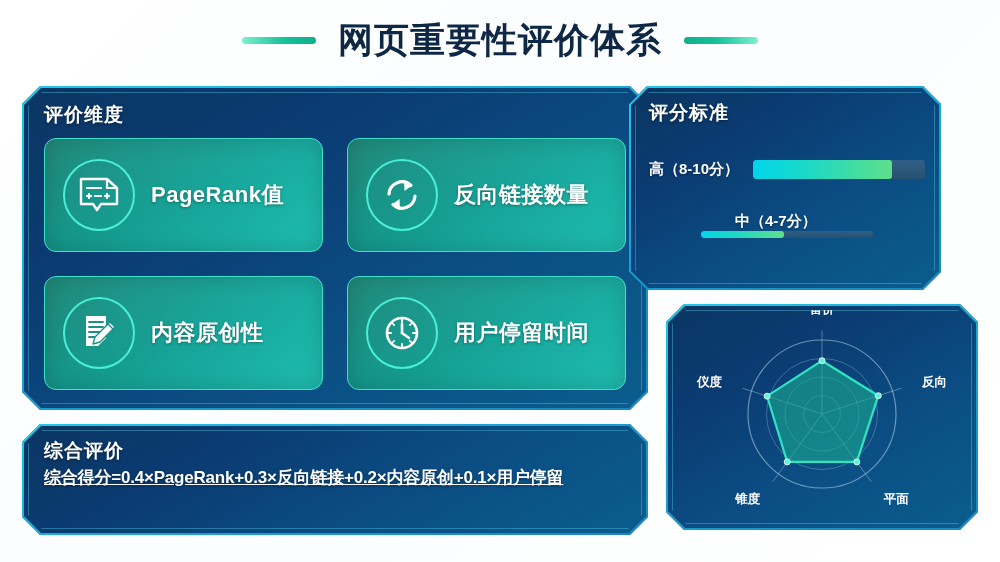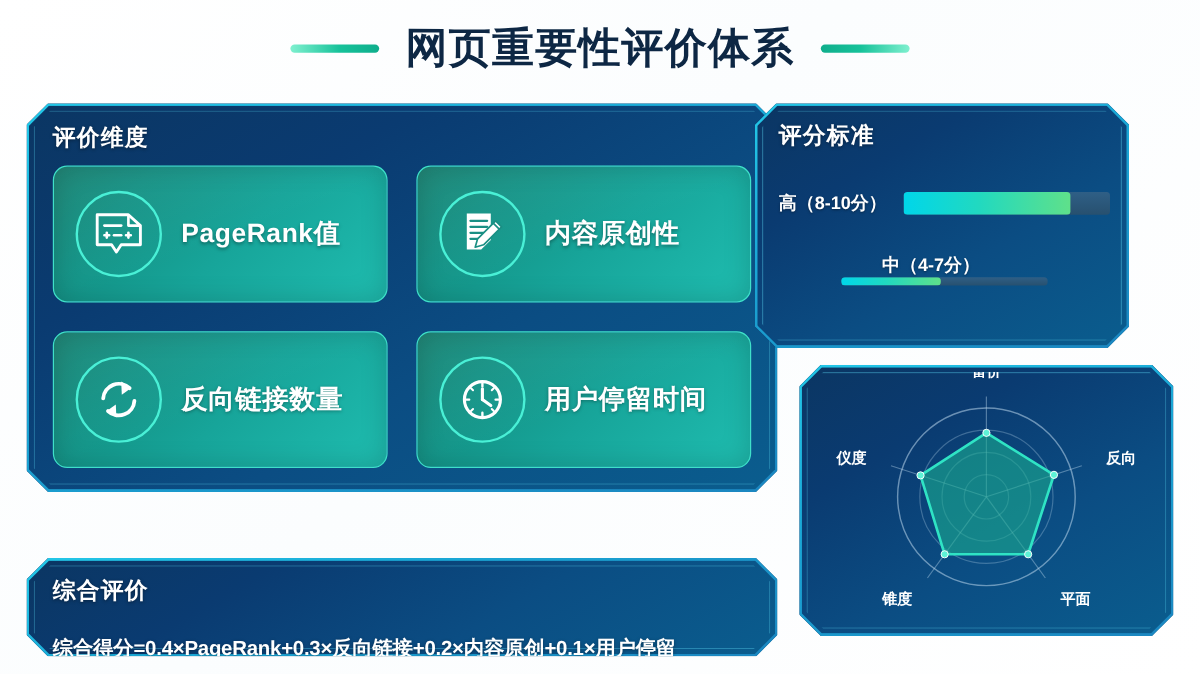--- a/index.html
+++ b/index.html
@@ -84,26 +84,26 @@
     display:flex;align-items:center;justify-content:center;
     position:relative;z-index:2;
   }
   .icon-ring svg{display:block;}
   .dim-label{
     color:#ffffff;font-size:22px;font-weight:bold;letter-spacing:.5px;
     position:relative;z-index:2;text-shadow:0 1px 3px rgba(0,0,0,.35);
   }
 
   
-  #formula-panel{left:22px;top:424px;width:626px;height:82px;margin-top:41px;}
+  #formula-panel{left:22px;top:424px;width:626px;height:111px;}
   #formula-panel .panel-heading{left:22px;top:14px;}
   .formula-text{
-    position:absolute;left:22px;top:64px;width:586px;
+    position:absolute;left:22px;top:42px;width:586px;
     color:#ffffff;font-size:17px;font-weight:bold;letter-spacing:-.2px;
-    white-space:nowrap;text-shadow:0 1px 3px rgba(0,0,0,.4);
+    white-space:nowrap;text-shadow:0 1px 3px rgba(0,0,0,.4);text-decoration:underline;
   }
 
   
   #score-panel{left:629px;top:86px;width:312px;height:204px;}
   #score-panel .panel-heading{left:20px;top:14px;}
 
   .score-rows{position:absolute;left:20px;top:46px;width:276px;height:142px;margin-top:24px;}
   .score-row{position:absolute;left:0;width:276px;height:26px;display:flex;align-items:center;}
   .score-row.r1{top:0;}
   .score-row.r2{top:56px;flex-direction:column;}
@@ -168,39 +168,39 @@
               <path d="M18 21 H24" stroke="#ffffff" stroke-width="2.2" stroke-linecap="round"></path>
               <path d="M28 21 H32 M30 19 V23" stroke="#ffffff" stroke-width="2.2" stroke-linecap="round"></path>
             </svg>
           </span>
           <span class="dim-label">PageRank值</span>
         </div>
 
         <div class="dim-card">
           <span class="icon-ring">
             <svg width="42" height="42" viewBox="0 0 42 42" fill="none">
+              <path d="M8 20 A13 13 0 0 1 30 11.5" stroke="#ffffff" stroke-width="3.2" stroke-linecap="round" fill="none"></path>
+              <path d="M34 22 A13 13 0 0 1 12 30.5" stroke="#ffffff" stroke-width="3.2" stroke-linecap="round" fill="none"></path>
+              <path d="M23 6 L31 11.5 L23.5 17 Z" fill="#ffffff"></path>
+              <path d="M19 36 L11 30.5 L18.5 25 Z" fill="#ffffff"></path>
+            </svg>
+          </span>
+          <span class="dim-label">反向链接数量</span>
+        </div>
+
+        <div class="dim-card">
+          <span class="icon-ring">
+            <svg width="42" height="42" viewBox="0 0 42 42" fill="none">
               <path d="M8 4 H28 L28 26 L20 34 H8 Z" fill="#ffffff"></path>
               <path d="M11 10 H25 M11 15 H25 M11 20 H22 M11 25 H18" stroke="#1a8f84" stroke-width="1.8" stroke-linecap="round"></path>
               <path d="M32 10 L37 15 L22 30 L15 32 L17 25 Z" fill="#ffffff" stroke="#1a8f84" stroke-width="1.4" stroke-linejoin="round"></path>
               <path d="M30 12 L35 17" stroke="#1a8f84" stroke-width="1.4"></path>
             </svg>
           </span>
           <span class="dim-label">内容原创性</span>
-        </div>
-
-        <div class="dim-card">
-          <span class="icon-ring">
-            <svg width="42" height="42" viewBox="0 0 42 42" fill="none">
-              <path d="M8 20 A13 13 0 0 1 30 11.5" stroke="#ffffff" stroke-width="3.2" stroke-linecap="round" fill="none"></path>
-              <path d="M34 22 A13 13 0 0 1 12 30.5" stroke="#ffffff" stroke-width="3.2" stroke-linecap="round" fill="none"></path>
-              <path d="M23 6 L31 11.5 L23.5 17 Z" fill="#ffffff"></path>
-              <path d="M19 36 L11 30.5 L18.5 25 Z" fill="#ffffff"></path>
-            </svg>
-          </span>
-          <span class="dim-label">反向链接数量</span>
         </div>
 
         <div class="dim-card">
           <span class="icon-ring">
             <svg width="44" height="44" viewBox="0 0 44 44" fill="none">
               <circle cx="22" cy="22" r="15" stroke="#ffffff" stroke-width="2.6" fill="none"></circle>
               <path d="M22 22 L22 13" stroke="#ffffff" stroke-width="2.6" stroke-linecap="round"></path>
               <path d="M22 22 L29 27" stroke="#ffffff" stroke-width="2.6" stroke-linecap="round"></path>
               <path d="M22 8.5 V11 M22 33 V35.5 M8.5 22 H11 M33 22 H35.5" stroke="#ffffff" stroke-width="2" stroke-linecap="round"></path>
               <path d="M12.5 12.5 L14.2 14.2 M31.5 12.5 L29.8 14.2 M12.5 31.5 L14.2 29.8 M31.5 31.5 L29.8 29.8" stroke="#ffffff" stroke-width="1.7" stroke-linecap="round"></path>

